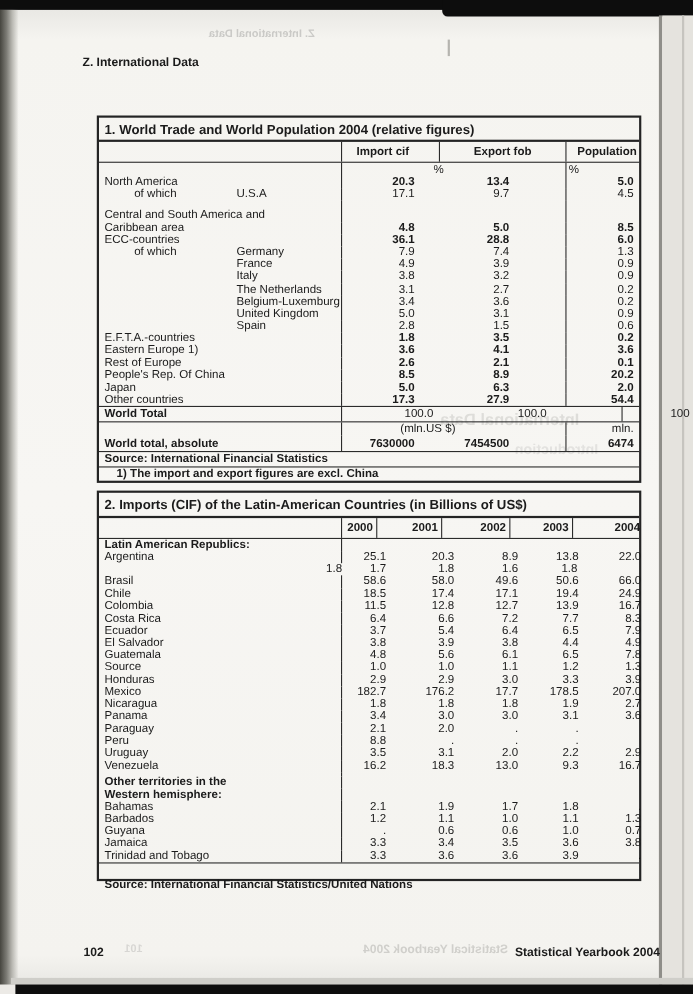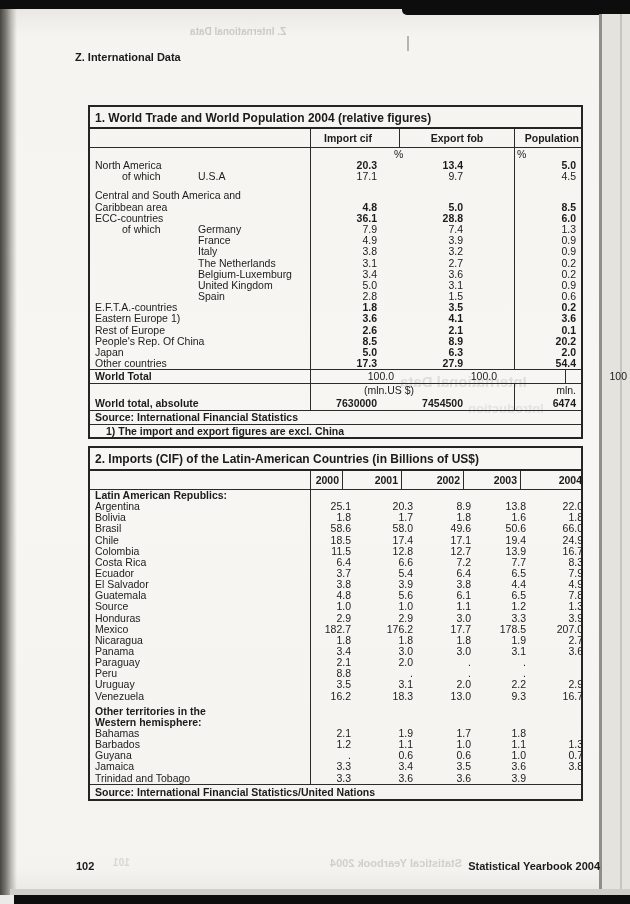--- a/index.html
+++ b/index.html
@@ -63,39 +63,39 @@
   .t1-units .pop3{text-align:right;padding-right:5px;padding-left:0;}
 
   .t1-row{display:grid;grid-template-columns:221px 89px 114px 67px;height:11.2px;line-height:11.2px;}
   .t1-row .lab{position:relative;border-right:1px solid #2b2b2b;height:100%;}
   .t1-row .num{text-align:right;box-sizing:border-box;}
   .t1-row .imp{padding-right:23px;}
   .t1-row .exp{padding-right:51px;}
   .t1-row .pop{padding-right:5px;border-left:1px solid #2b2b2b;}
   .t1-spacer{height:8px;}
   .lab span,.lab3 span{position:absolute;top:0;white-space:nowrap;}
-  .l0{left:5px;} .l1{left:32px;} .l2{left:108px;}
+  .l0{left:5px;} .l1{left:32px;} .l2{left:125px;}
 
   .t1-wt{height:13px;line-height:13px;border-top:1px solid #2b2b2b;border-bottom:1px solid #2b2b2b;gap:17px;}
   .t1-abs{height:14px;line-height:14px;border-bottom:1px solid #2b2b2b;}
   .t-source{height:13px;line-height:13px;font-weight:bold;padding-left:5px;white-space:nowrap;}
   .t-footnote{height:12px;line-height:12px;font-weight:bold;padding-left:16px;border-top:1px solid #2b2b2b;white-space:nowrap;}
 
   
   .t2-head{display:grid;grid-template-columns:221px 32px 59px 62px 57px 64px;height:18px;
     border-bottom:1px solid #2b2b2b;font-weight:bold;align-items:center;}
   .t2-head .hl{border-right:1px solid #2b2b2b;height:100%;}
   .t2-head .yh{text-align:right;padding-right:3px;border-right:1px solid #2b2b2b;height:100%;line-height:18px;box-sizing:border-box;}
   .t2-head .yh.last{border-right:none;}
   .t2-row{display:grid;grid-template-columns:221px 40px 62px 58px 55px 58px;height:11.15px;line-height:11.15px;}
   .t2-row .lab{position:relative;border-right:1px solid #2b2b2b;height:100%;}
   .t2-row .num{text-align:right;box-sizing:border-box;}
   .t2-row .num.last{padding-right:1px;}
   .t2-gap{height:4px;}
-  #table2 .t-source{height:15px;line-height:14px;border-top:1px solid #2b2b2b;padding-top:0;box-sizing:border-box;}
+  #table2 .t-source{height:15px;line-height:14px;border-top:1px solid #2b2b2b;padding-top:12px;box-sizing:border-box;}
 </style>
 </head>
 <body>
 
 <div class="page"></div>
 
 <div class="bar-top"></div>
 <div class="bar-top-right"></div>
 <div class="edge-left"></div>
 <div class="edge-right-line"></div>
@@ -327,23 +327,20 @@
         <div class="lab">
           <span class="l0">Argentina</span>
         </div>
         <div class="num">25.1</div>
         <div class="num">20.3</div>
         <div class="num">8.9</div>
         <div class="num">13.8</div>
         <div class="num last">22.0</div>
       </div>
       <div class="t2-row">
-        <div class="lab">
-          <span class="l0">Bolivia</span>
-        </div>
         <div class="num">1.8</div>
         <div class="num">1.7</div>
         <div class="num">1.8</div>
         <div class="num">1.6</div>
         <div class="num last">1.8</div>
       </div>
       <div class="t2-row">
         <div class="lab">
           <span class="l0">Brasil</span>
         </div>

